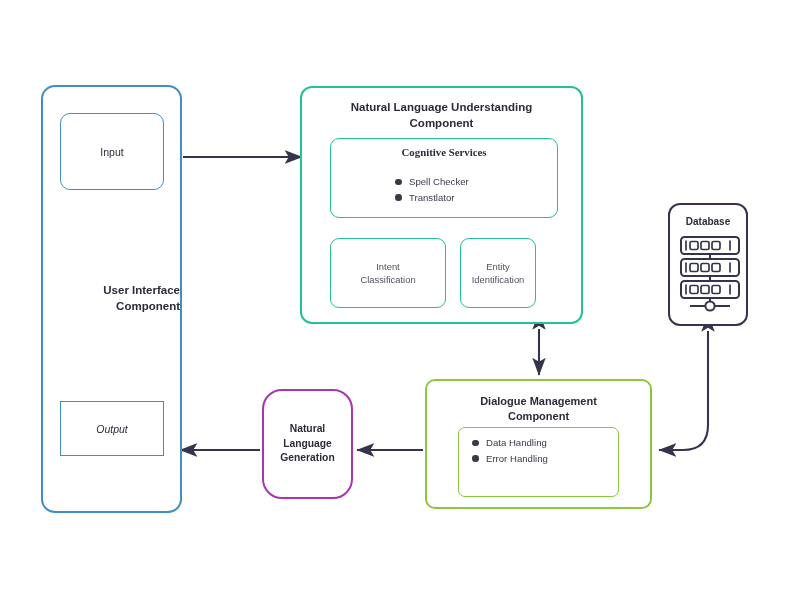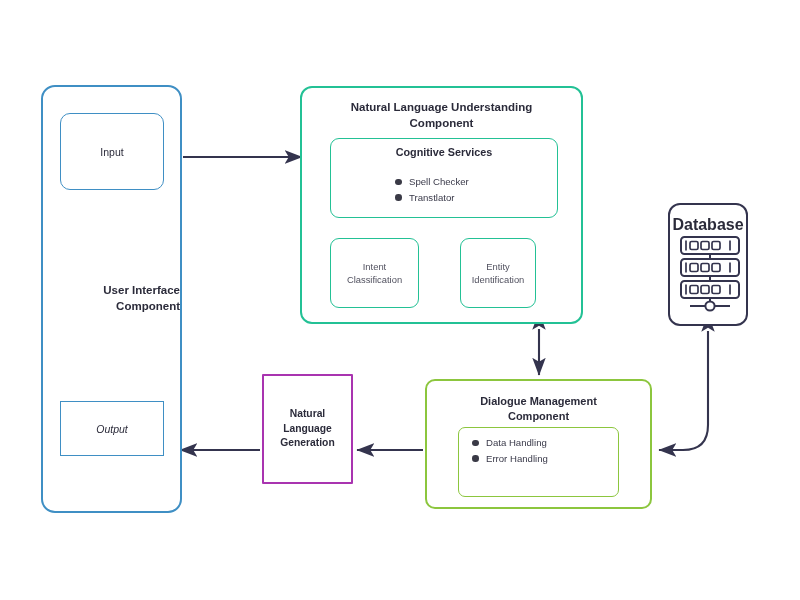--- a/index.html
+++ b/index.html
@@ -97,20 +97,21 @@
     border-color: #23c195;
     border-radius: 9px;
     display: block;
     padding-top: 7px;
     box-sizing: border-box;
   }
   #cs-title {
     font-size: 10.8px;
     font-weight: bold;
     text-align: center;
+    font-family: Liberation Serif, serif;
   }
   .cs-list {
     list-style: none;
     margin: 16px;
     padding: 0 0 0 48px;
   }
   .cs-list li {
     font-size: 9.6px;
     line-height: 1.62;
     color: #3a3a4a;
@@ -123,21 +124,21 @@
     position: absolute;
     left: 0;
     top: 4.5px;
     width: 6.5px;
     height: 6.5px;
     border-radius: 50%;
     background: #3a3a46;
   }
   #intent-box {
     left: 330px; top: 238px;
-    width: 89px; height: 70px;
+    width: 116px; height: 70px;
     border-width: 1.6px;
     border-color: #23c195;
     border-radius: 9px;
     font-size: 9.4px;
     line-height: 1.4;
     color: #51515f;
   }
   #entity-box {
     left: 460px; top: 238px;
     width: 76px; height: 70px;
@@ -196,45 +197,45 @@
     left: 0;
     top: 4.5px;
     width: 6.5px;
     height: 6.5px;
     border-radius: 50%;
     background: #3a3a46;
   }
 
   
   #nlg-box {
-    left: 262px; top: 374px;
+    left: 262px; top: 389px;
     width: 91px; height: 110px;
     border-width: 2px;
     border-color: #a934b0;
-    border-radius: 1px;
+    border-radius: 20px;
     font-size: 10.3px;
     font-weight: bold;
     line-height: 1.45;
     color: #2b2b3a;
   }
 
   
   #database-box {
     left: 668px; top: 203px;
     width: 80px; height: 123px;
     border-width: 2px;
     border-color: #34344e;
     border-radius: 12px;
     display: block;
   }
   #db-title {
     position: absolute;
     left: 0; right: 0;
     top: 11px;
-    font-size: 16px;
+    font-size: 10px;
     font-weight: bold;
     text-align: center;
     color: #2b2b3a;
   }
 
   
   #connectors {
     position: absolute;
     left: 0; top: 0;
     width: 800px;

